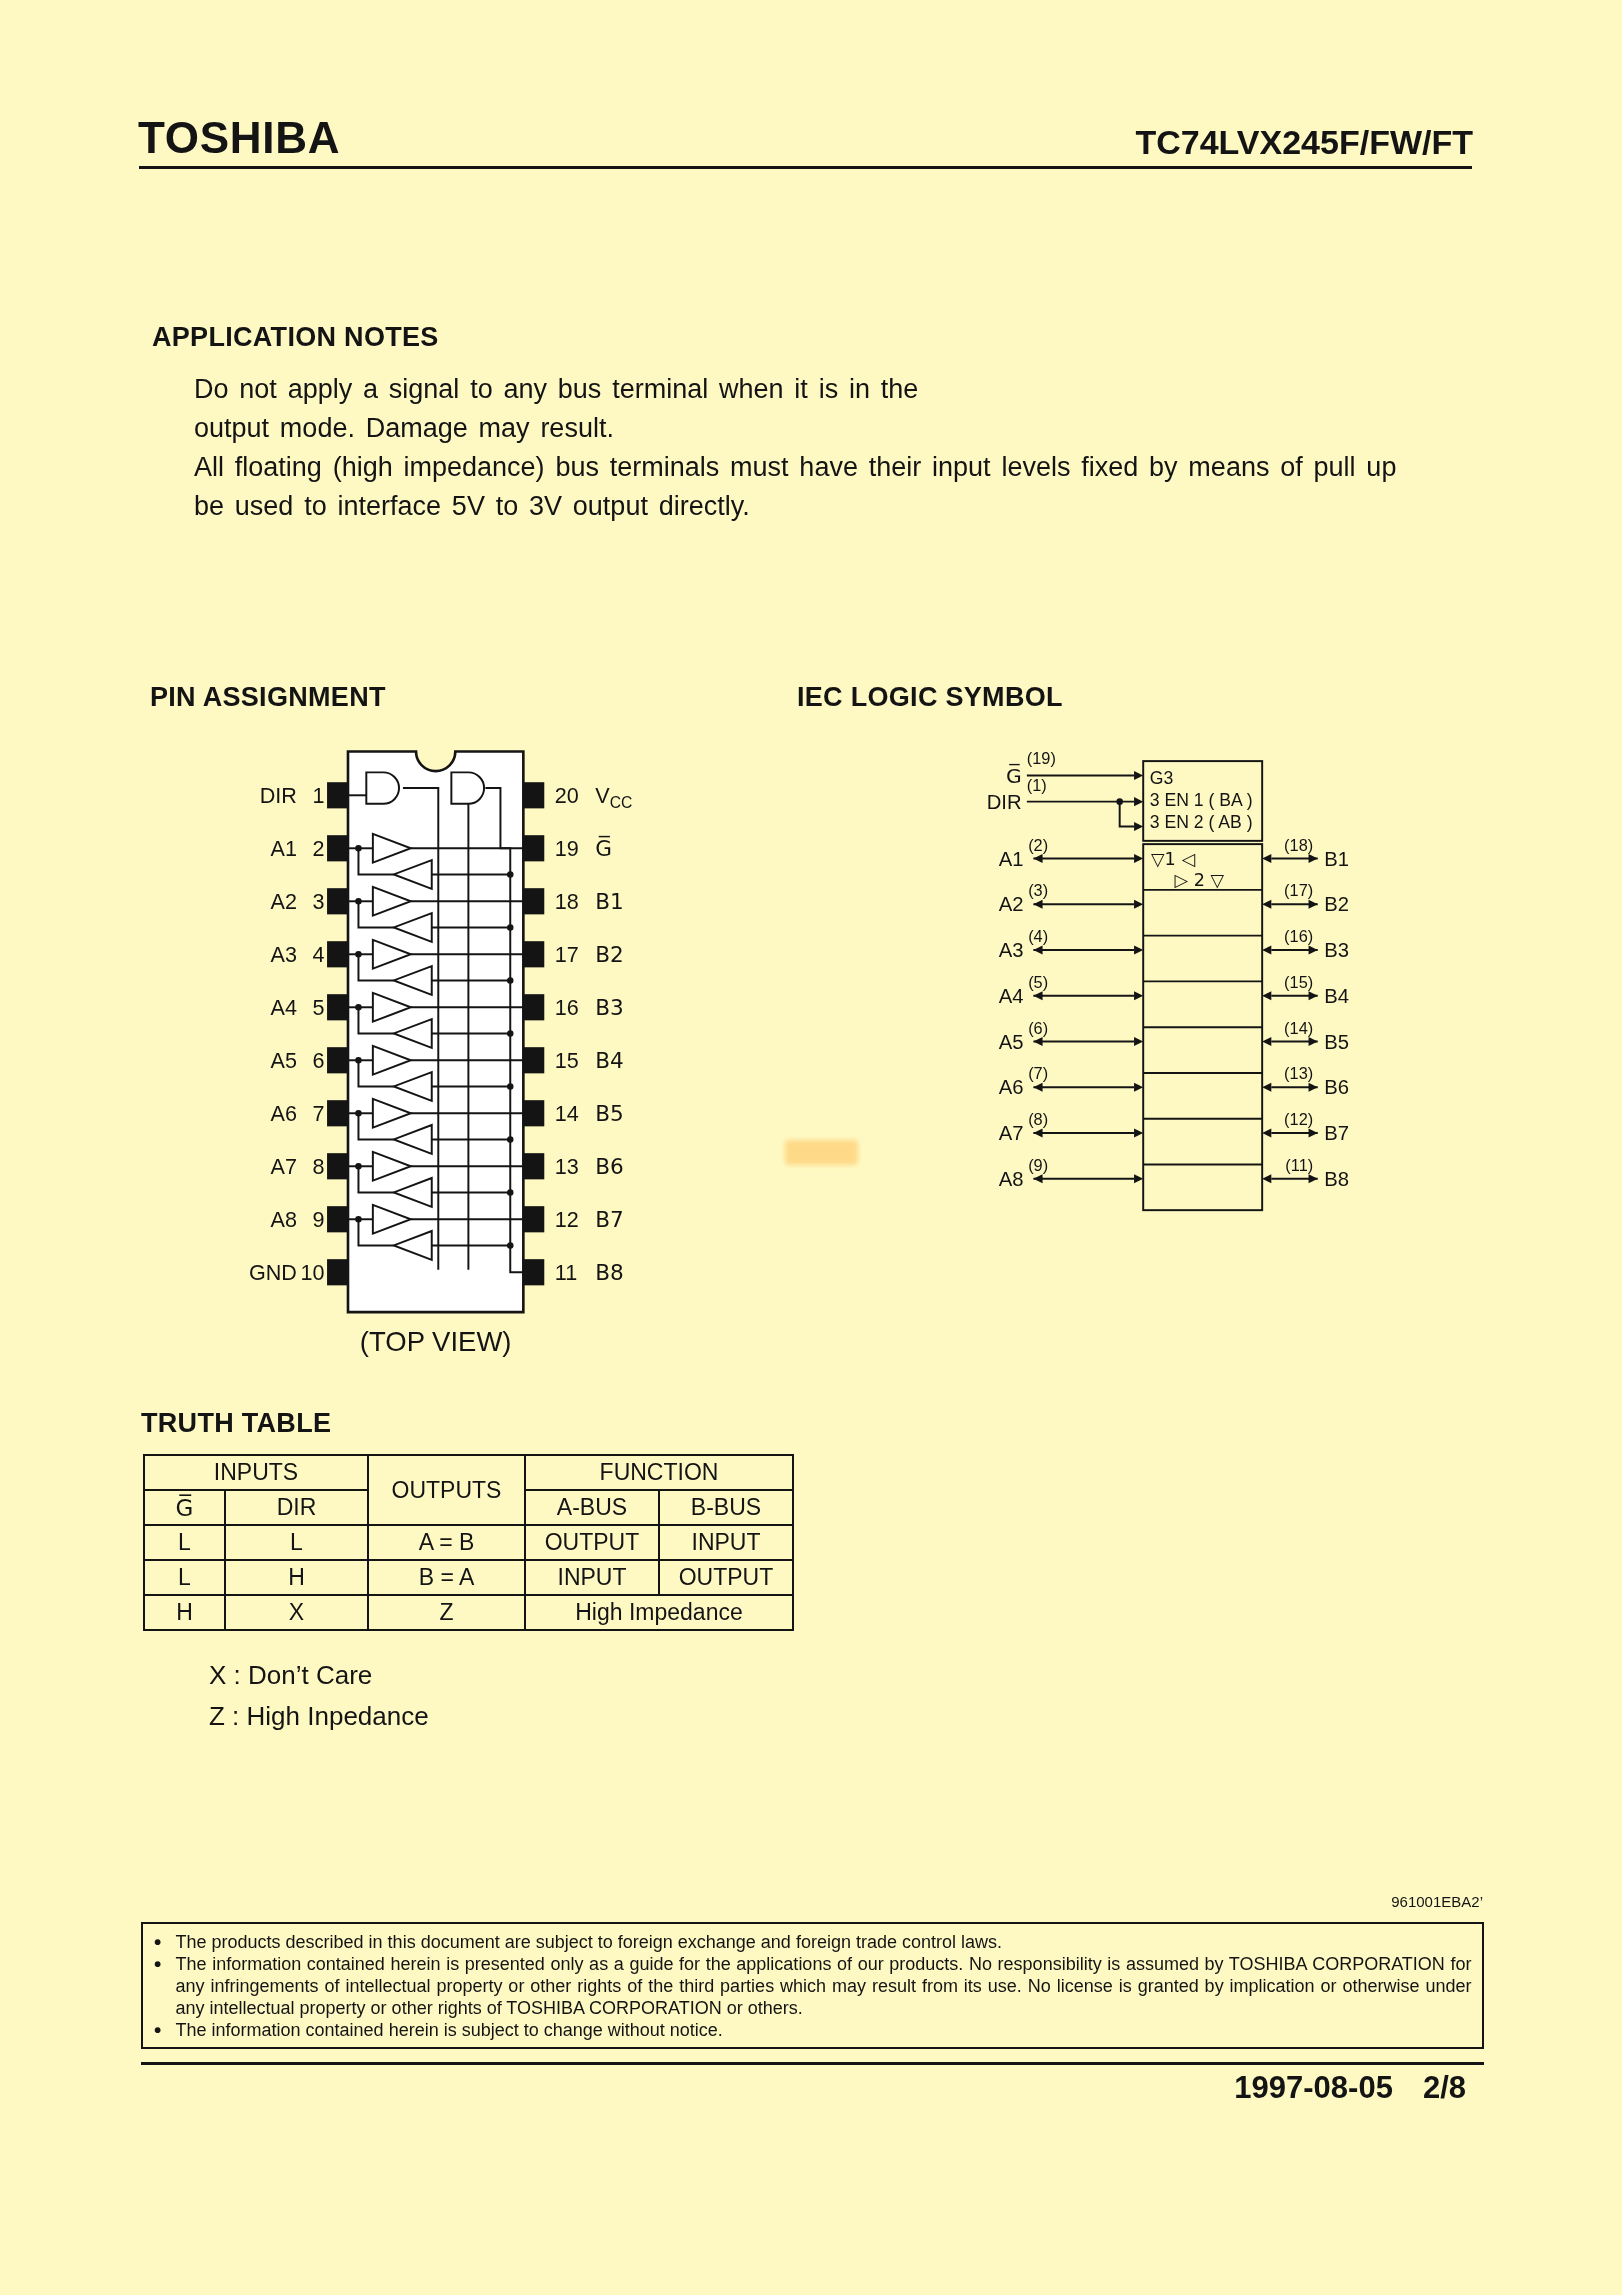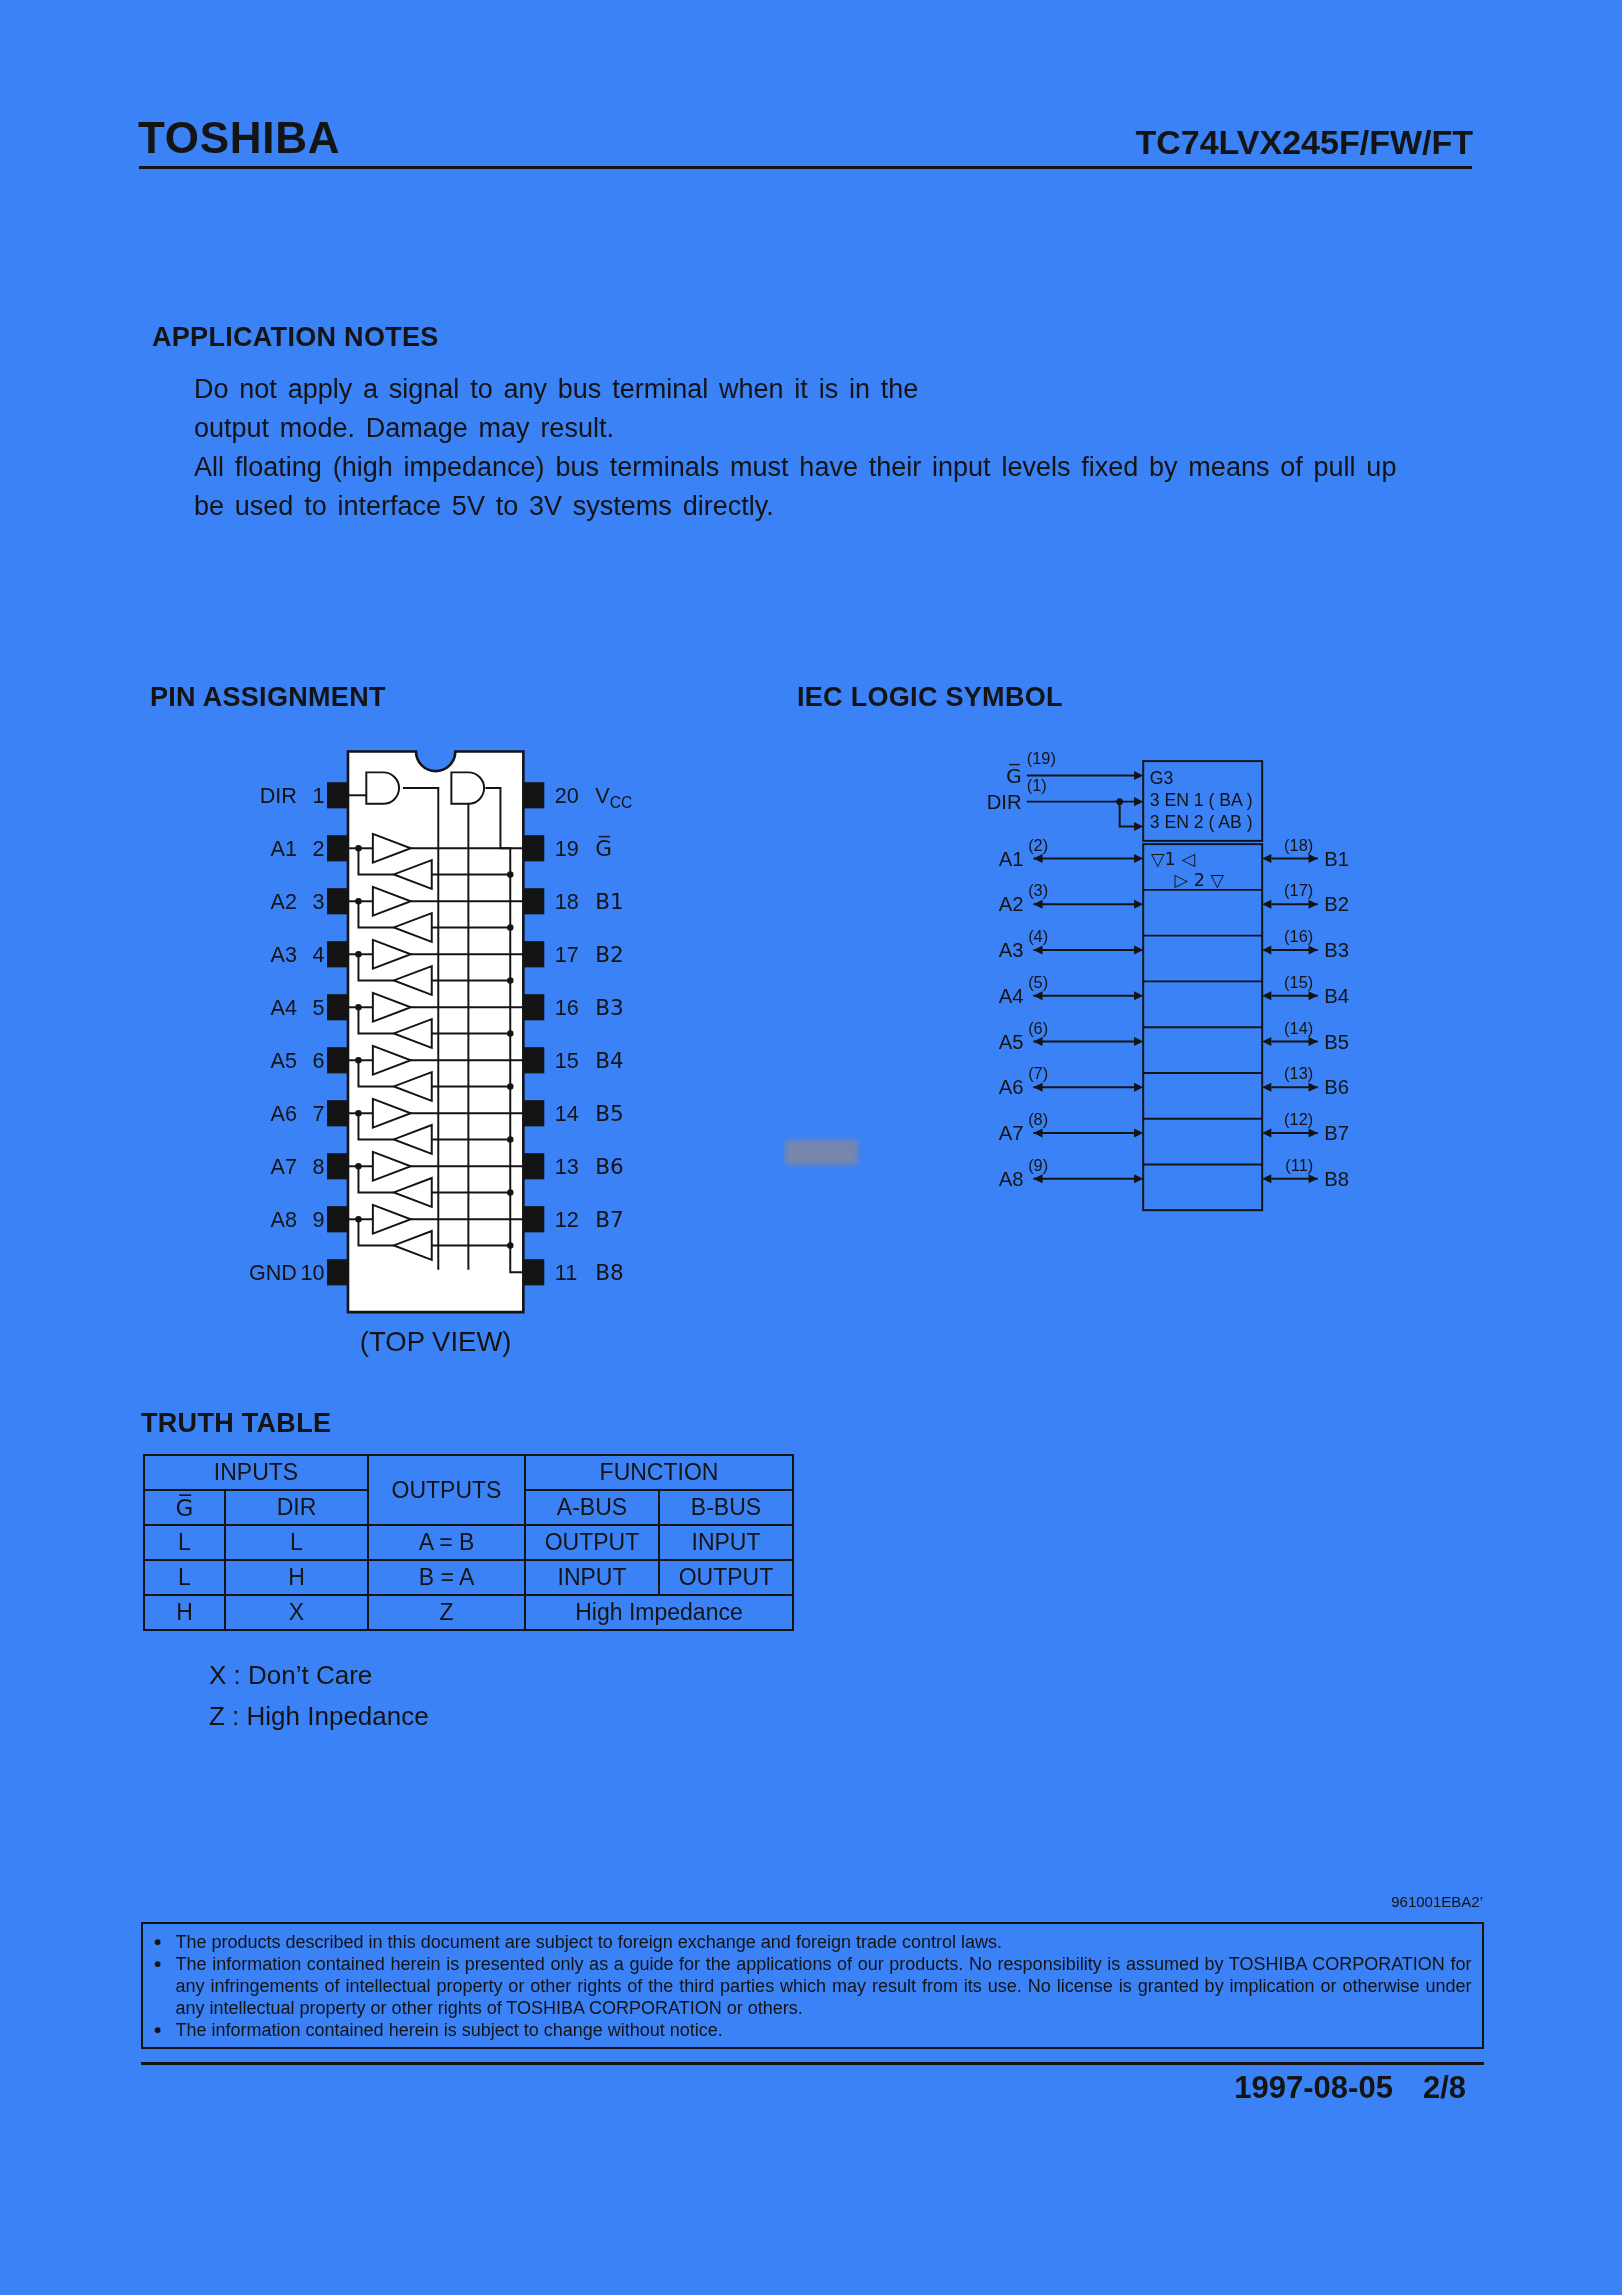--- a/index.html
+++ b/index.html
@@ -1,18 +1,18 @@
 <!DOCTYPE html>
 <html style="font-size:10.5px"><head>
 <meta charset="utf-8">
 <style>
   *{margin:0;padding:0;box-sizing:border-box}
   html,body{background:#ffffff}
   body{width:1622px;height:2295px;font-family:"Liberation Sans",sans-serif;color:#141414}
-  .page{position:relative;width:1622px;height:2295px;background:#3b82f6;overflow:hidden}
+  .page{position:relative;width:1622px;height:2295px;background:#fef9c3;overflow:hidden}
   .page>*{position:absolute}
   .brand{left:138px;top:113px;font-size:44px;font-weight:800;letter-spacing:0.7px}
   .part{right:149px;top:123px;font-size:34px;font-weight:600}
   .hr{background:#141414}
   .hr-top{left:139px;top:166px;width:1333px;height:3.3px}
   .hr-bottom{left:141px;top:2062px;width:1343px;height:2.6px}
   .h{font-size:27px;font-weight:700;letter-spacing:0.3px}
   .app-h{left:152px;top:322px}
   .notes{left:194px;top:370px;width:1315px;font-size:27px;line-height:39px;word-spacing:3.3px}
   .sub{font-size:17px;vertical-align:-5.2px}
@@ -37,21 +37,21 @@
 
   <div class="brand">TOSHIBA</div>
   <div class="part">TC74LVX245F/FW/FT</div>
   <div class="hr hr-top"></div>
 
   <div class="h app-h">APPLICATION NOTES</div>
   <div class="notes">
     <div>Do not apply a signal to any bus terminal when it is in the</div>
     <div>output mode. Damage may result.</div>
     <div>All floating (high impedance) bus terminals must have their input levels fixed by means of pull up</div>
-    <div>be used to interface 5V to 3V systems directly.</div>
+    <div>be used to interface 5V to 3V output directly.</div>
   </div>
 
   <div class="h" style="left:150px;top:682px">PIN ASSIGNMENT</div>
   <div class="h" style="left:797px;top:682px">IEC LOGIC SYMBOL</div>
 
   <svg id="dip-svg" viewBox="0 0 700 990" style="left:242px;top:733px;width:458px;height:648px">
       <path d="M162,28 H266 A30,30 0 0 0 326,28 H430 V885 H162 Z" fill="#fff" stroke="#141414" stroke-width="4"></path>
       <path d="M190,60 h26 a24,24 0 0 1 0,48 h-26 z" fill="#fff" stroke="#141414" stroke-width="3"></path>
       <path d="M320,60 h26 a24,24 0 0 1 0,48 h-26 z" fill="#fff" stroke="#141414" stroke-width="3"></path>
       <path stroke="#141414" stroke-width="3" fill="none" d="M162,95 H190"></path>

